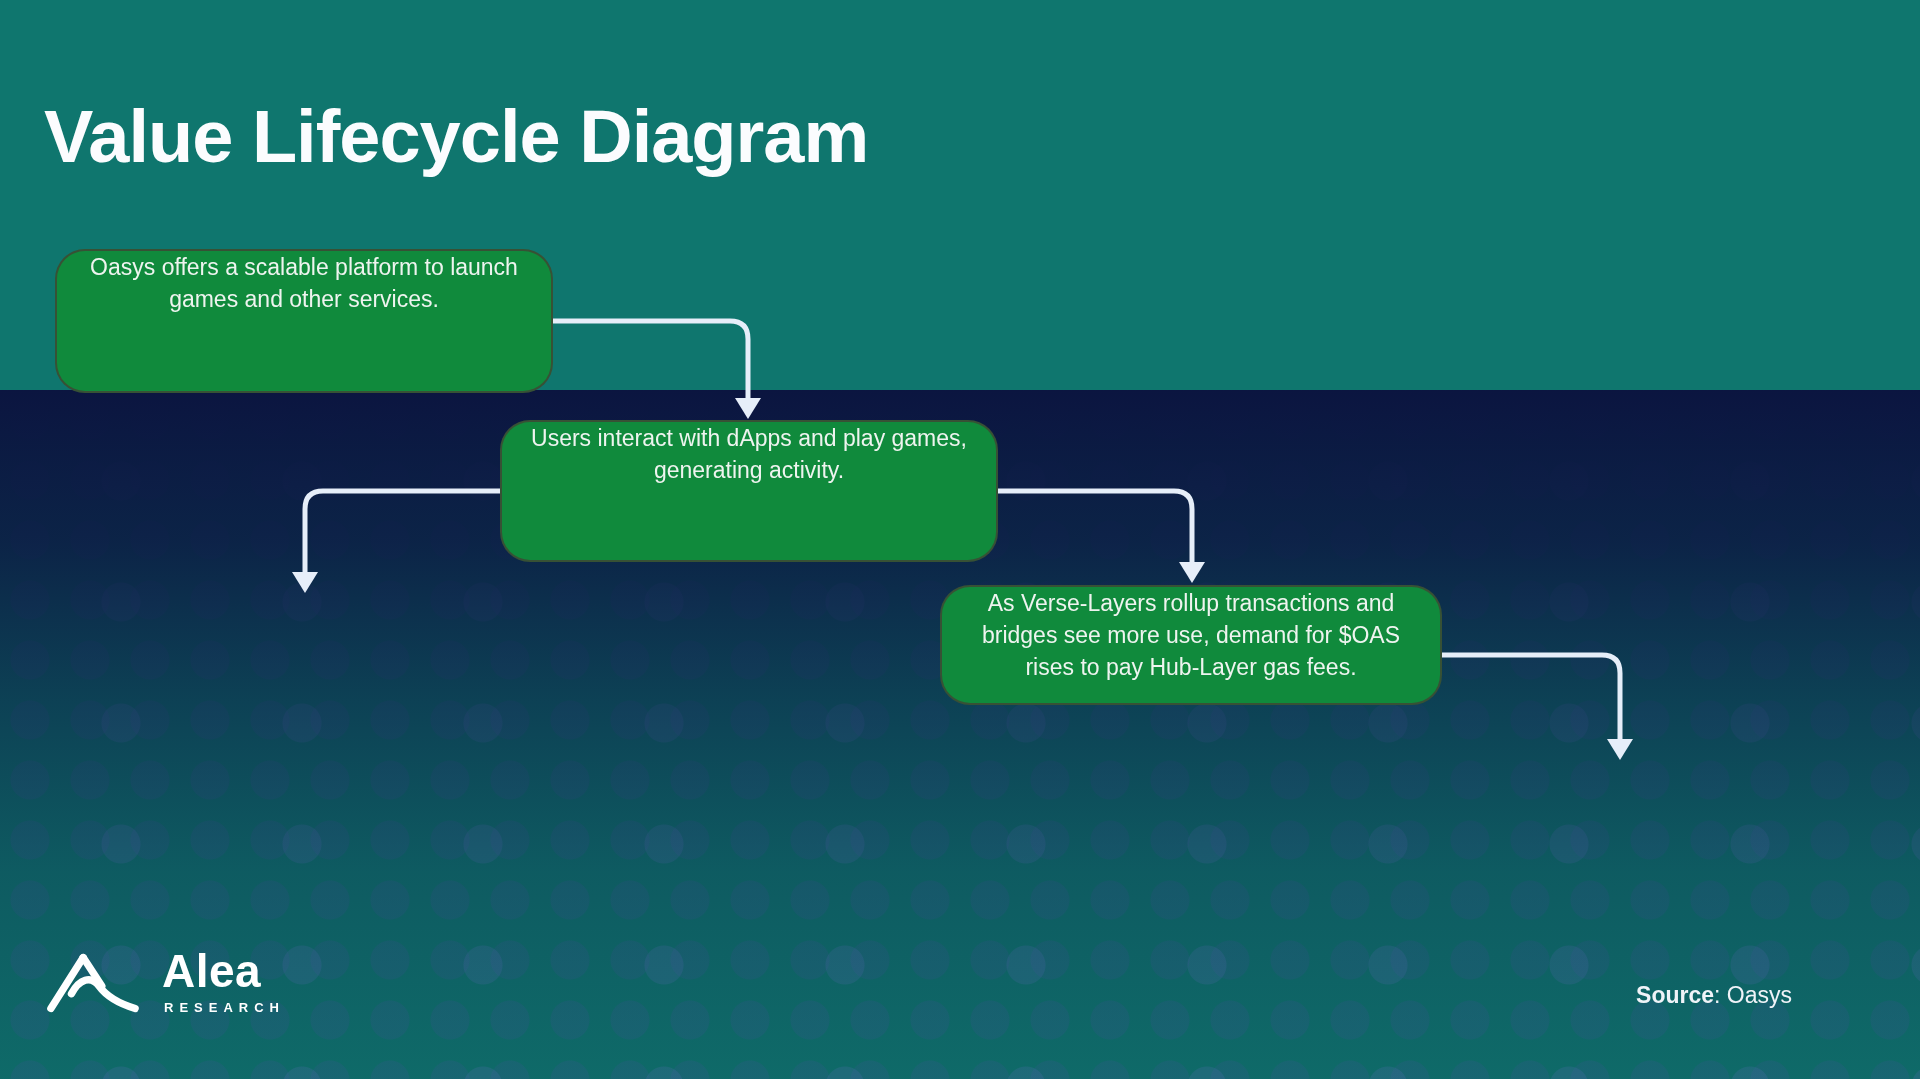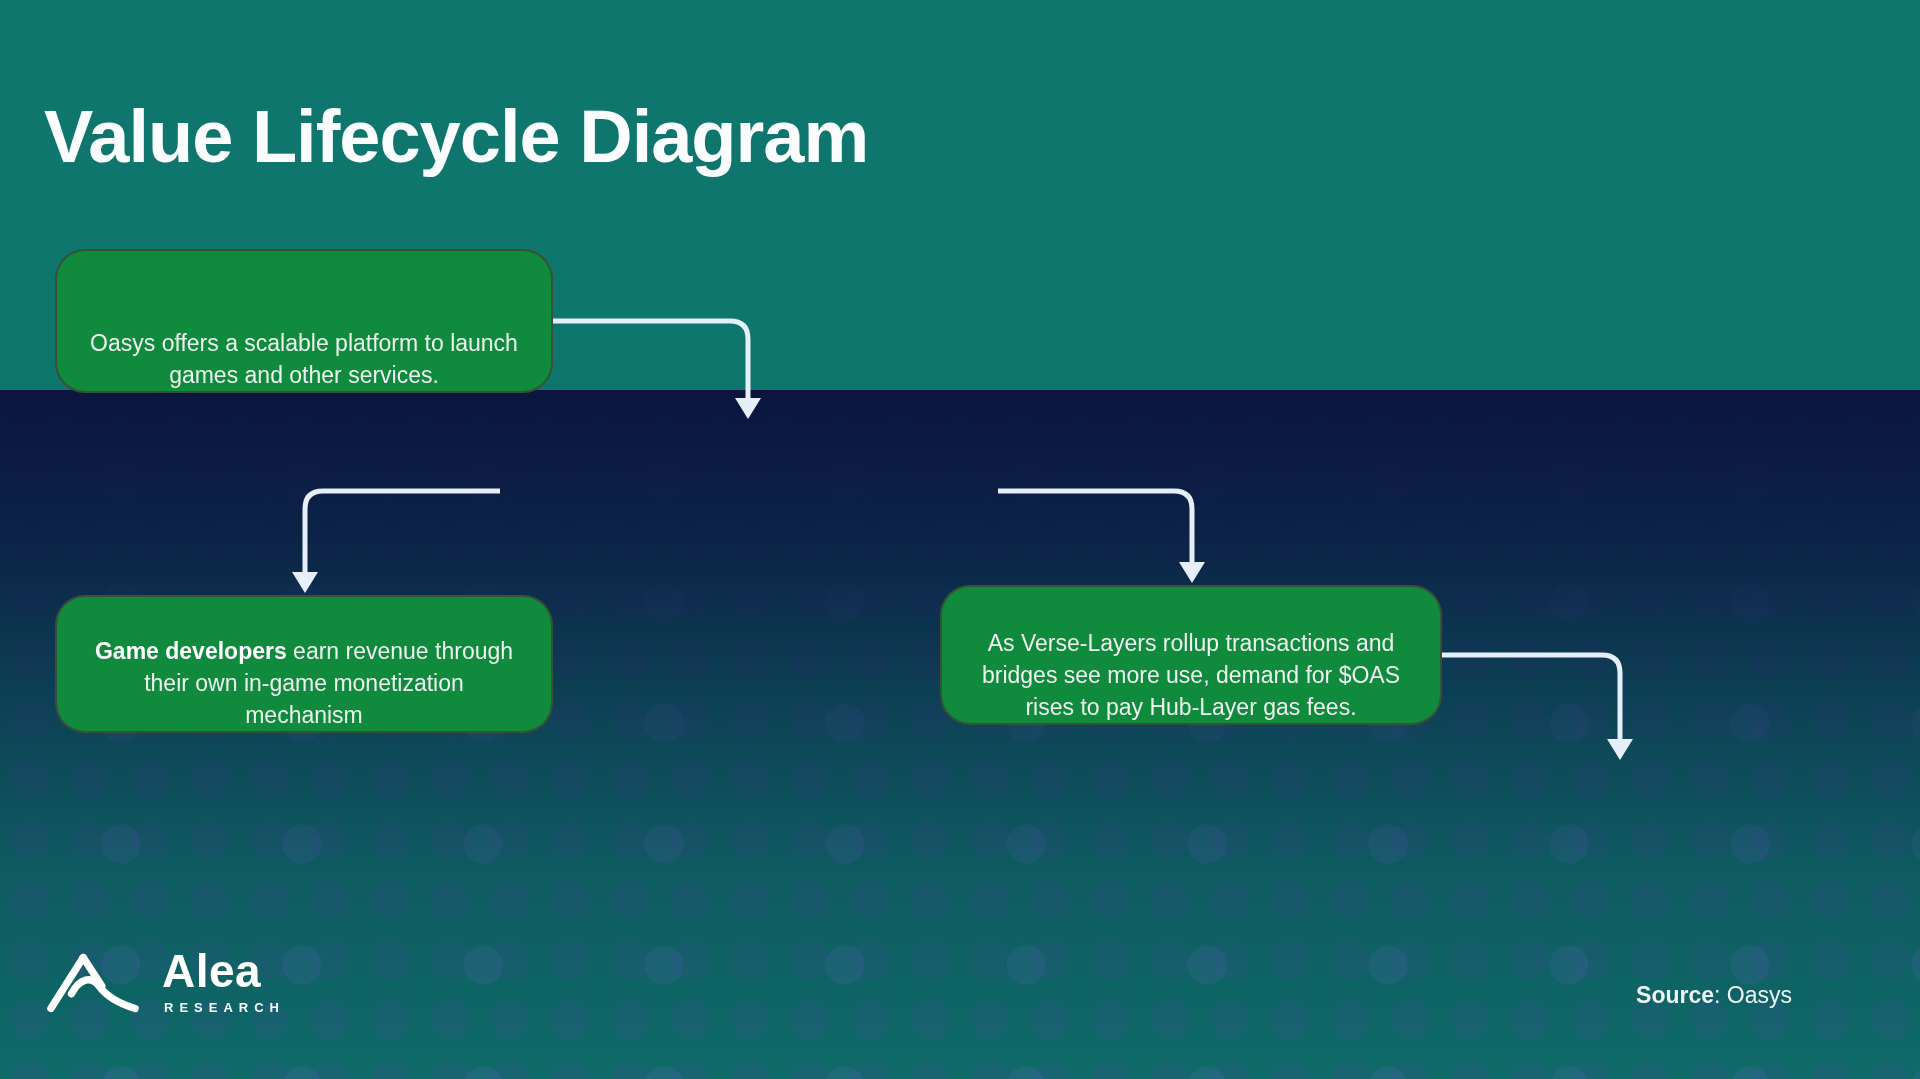--- a/index.html
+++ b/index.html
@@ -36,35 +36,35 @@
   .page-title{
     position:absolute;left:44px;top:48px;
     font-size:74px;font-weight:700;letter-spacing:-1px;
     color:#fbfcfe;line-height:1.05;z-index:5;
   }
   .box{
     position:absolute;z-index:4;
     background:#108a3c;
     border:2px solid rgba(62,70,52,0.85);
     border-radius:30px;
-    display:flex;align-items:flex-end;justify-content:center;
+    display:flex;align-items:flex-start;justify-content:center;
     box-sizing:border-box;
   }
   .box-text{
     display:block;width:100%;
     text-align:center;
     white-space:pre;
     font-size:23px;line-height:32px;
     color:#eef4ef;
   }
   .box-text b{font-weight:700;color:#ffffff;}
   #box-platform  {left:55px;  top:249px; width:498px; height:144px;}
   #box-users     {left:500px; top:420px; width:498px; height:142px;}
   #box-developers{left:55px;  top:595px; width:498px; height:138px;}
-  #box-verse     {left:940px; top:585px; width:502px; height:140px;}
+  #box-verse     {left:940px; top:585px; width:502px; height:120px;}
   #box-validators{left:1374px;top:762px; width:492px; height:144px;}
 
   .brand{
     position:absolute;left:44px;top:948px;z-index:5;
     display:flex;align-items:center;
   }
   .brand-mark{width:98px;height:66px;}
   .brand-text{margin-left:20px;color:#ffffff;}
   .brand-name{font-size:46px;font-weight:700;line-height:1;letter-spacing:0.5px;}
   .brand-sub{font-size:13px;font-weight:700;letter-spacing:6px;margin-top:6px;margin-left:2px;}
@@ -97,26 +97,25 @@
       <polygon points="1179,562 1205,562 1192,583"></polygon>
       <polygon points="1607,739 1633,739 1620,760"></polygon>
     </g>
   </svg>
 
   <div class="box" id="box-platform">
     <span class="box-text">Oasys offers a scalable platform to launch
 games and other services.</span>
   </div>
 
+  <div class="box" id="box-users">
+    <span class="box-text">Users interact with dApps and play games,
+generating activity.</span>
+  </div>
 
-  <div class="box" id="box-developers">
-    <span class="box-text"><b>Game developers</b><span> earn revenue through
-their own in-game monetization
-mechanism</span></span>
-  </div>
 
   <div class="box" id="box-verse">
     <span class="box-text">As Verse-Layers rollup transactions and
 bridges see more use, demand for $OAS
 rises to pay Hub-Layer gas fees.</span>
   </div>
 
 
   <div class="brand">
     <svg class="brand-mark" viewBox="0 0 100 66">

